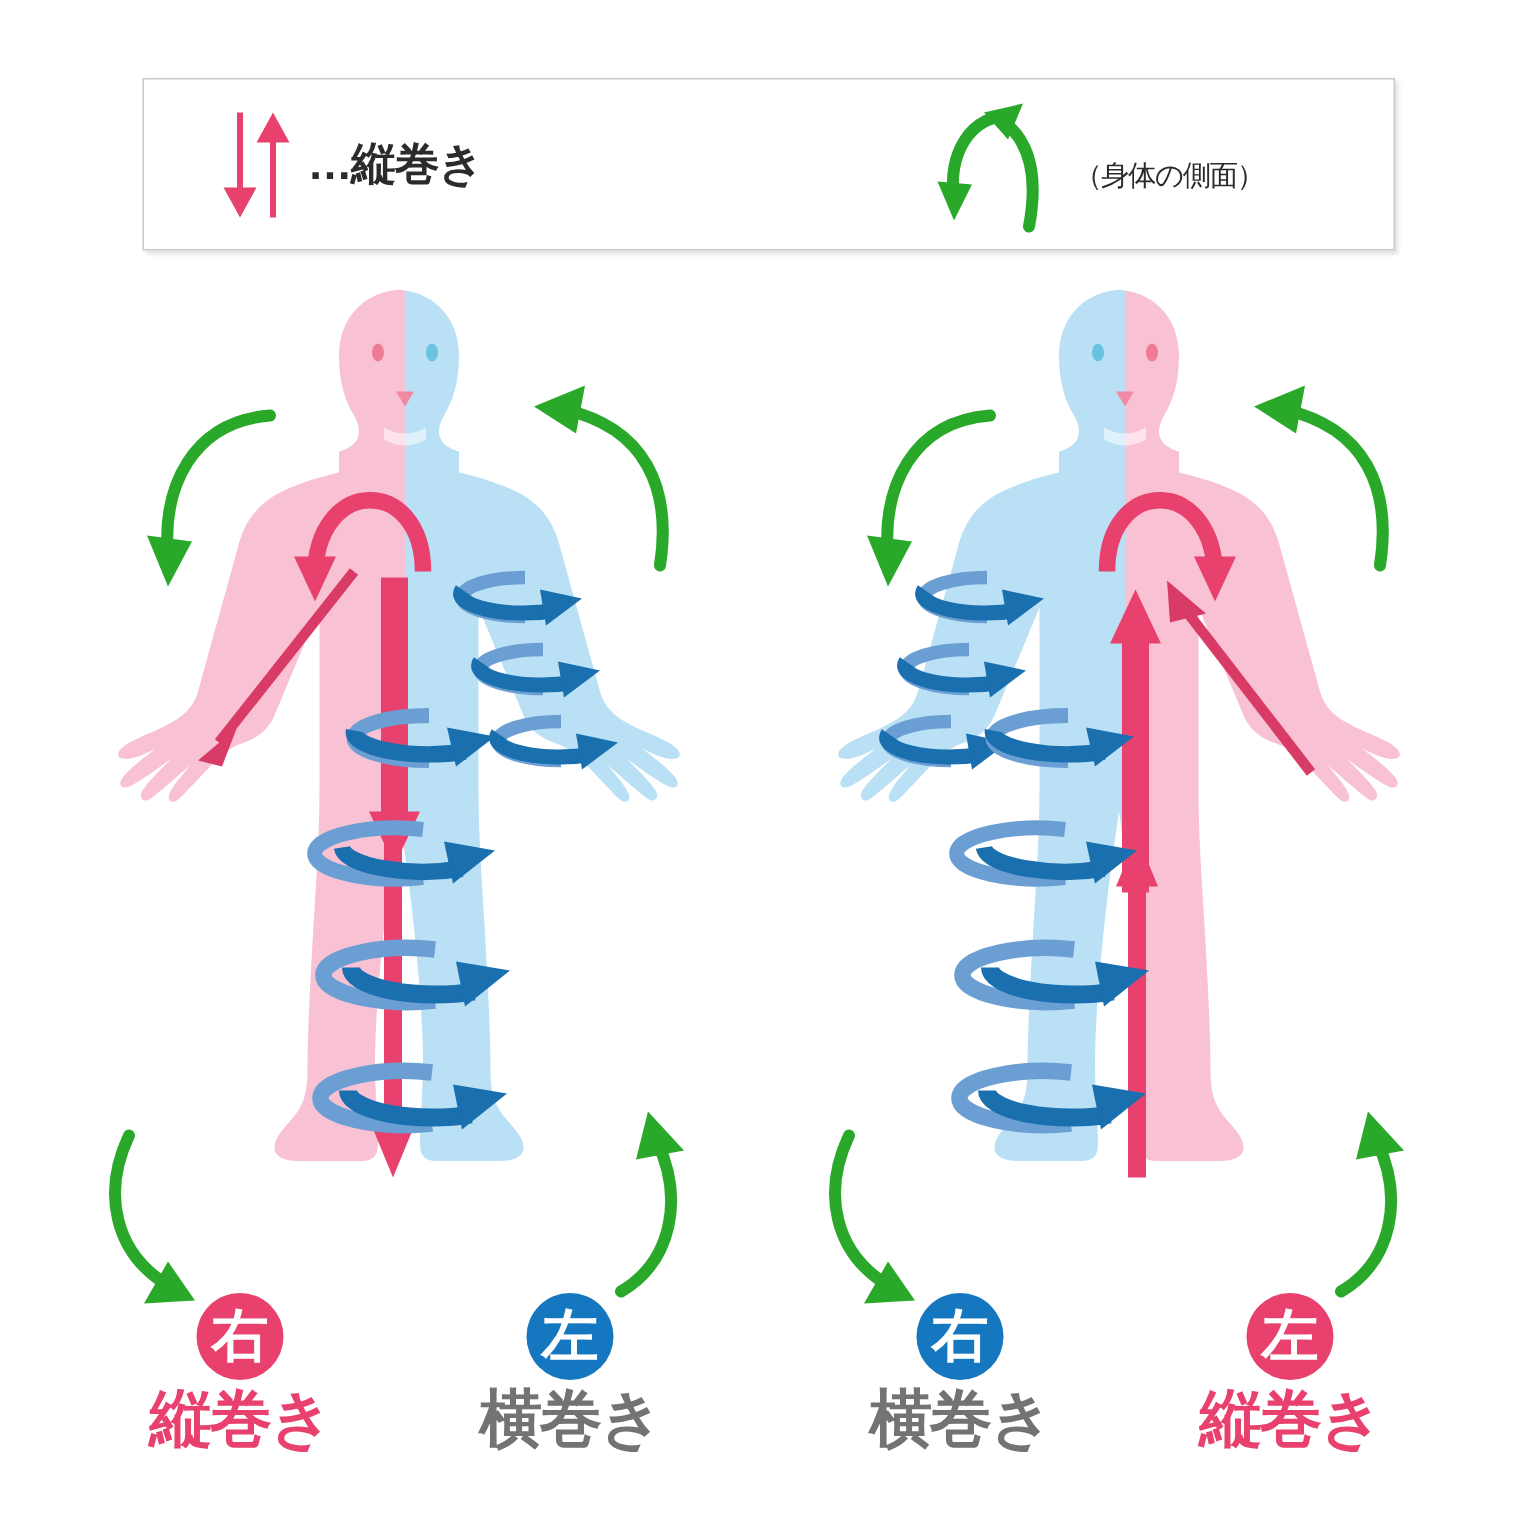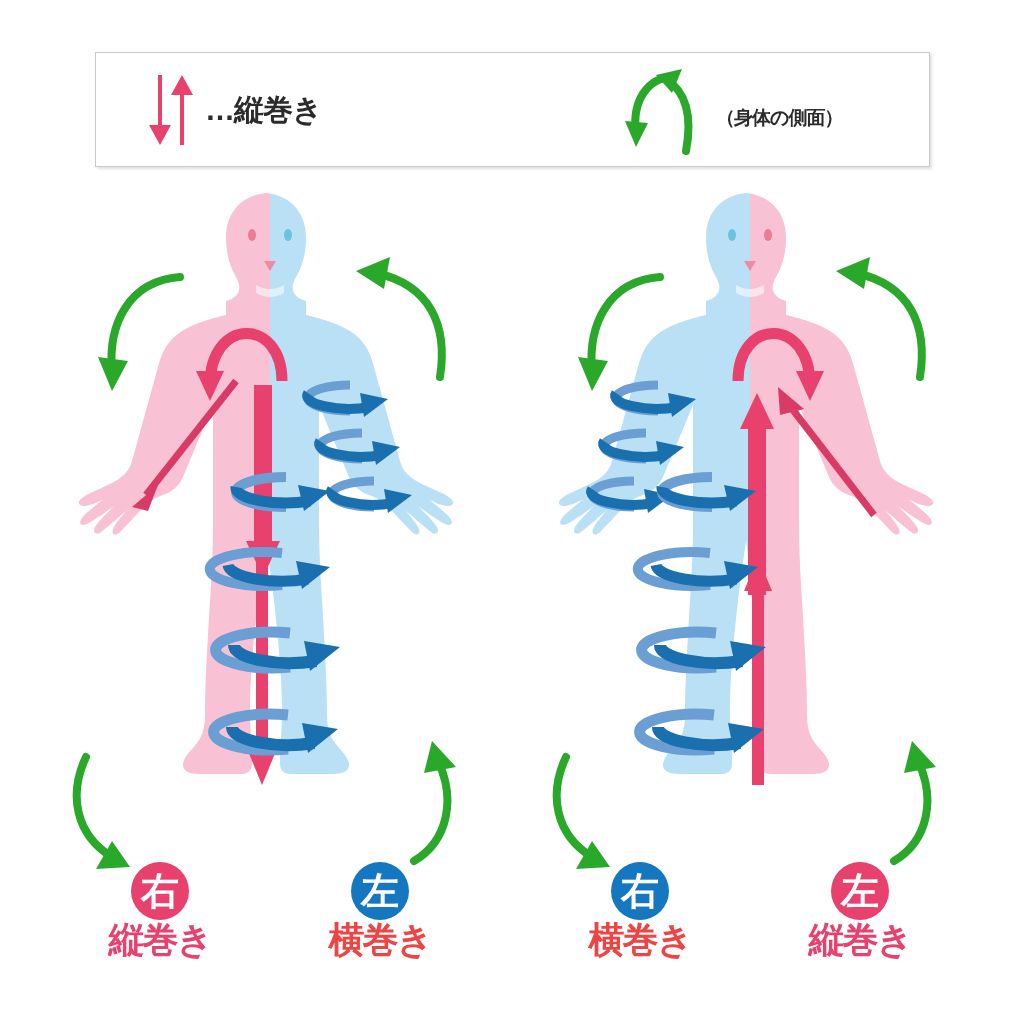--- a/index.html
+++ b/index.html
@@ -43,21 +43,21 @@
     font-size: 30px;
     font-weight: 700;
     color: #2b2b2b;
     letter-spacing: -1px;
     white-space: nowrap;
     line-height: 1.05;
   }
   .legend-label .sub {
     display: block;
     font-size: 19px;
-    font-weight: 700;
+    font-weight: 400;
     letter-spacing: -1px;
     margin-top: 1px;
   }
   .legend-item.li1 { position: absolute; left: 45px;  top: 18px; }
   .legend-item.li2 { position: absolute; left: 255px; top: 22px; }
   .legend-item.li3 { position: absolute; left: 520px; top: 10px; }
   .legend-item.li3 .legend-label { padding-top: 14px; }
 
   
   .figure {
@@ -94,29 +94,28 @@
     justify-content: center;
     color: #ffffff;
     font-size: 38px;
     font-weight: 700;
     line-height: 1;
   }
   .badge.pink { background: #e8416e; }
   .badge.blue { background: #1577c0; }
   .label-text {
     margin-top: 4px;
-    font-size: 36px;
+    font-size: 42px;
     font-weight: 700;
     letter-spacing: -2px;
     line-height: 1.05;
     white-space: nowrap;
-    font-family: Liberation Mono, monospace;
   }
   .label-text.pink { color: #e8416e; }
-  .label-text.blue { color: #ef4444; }
+  .label-text.blue { color: #737373; }
 </style>
 </head>
 <body>
 
 <div id="canvas">
 
   <div class="legend-box">
 
     <div class="legend-item li1">
       <span class="glyph">

